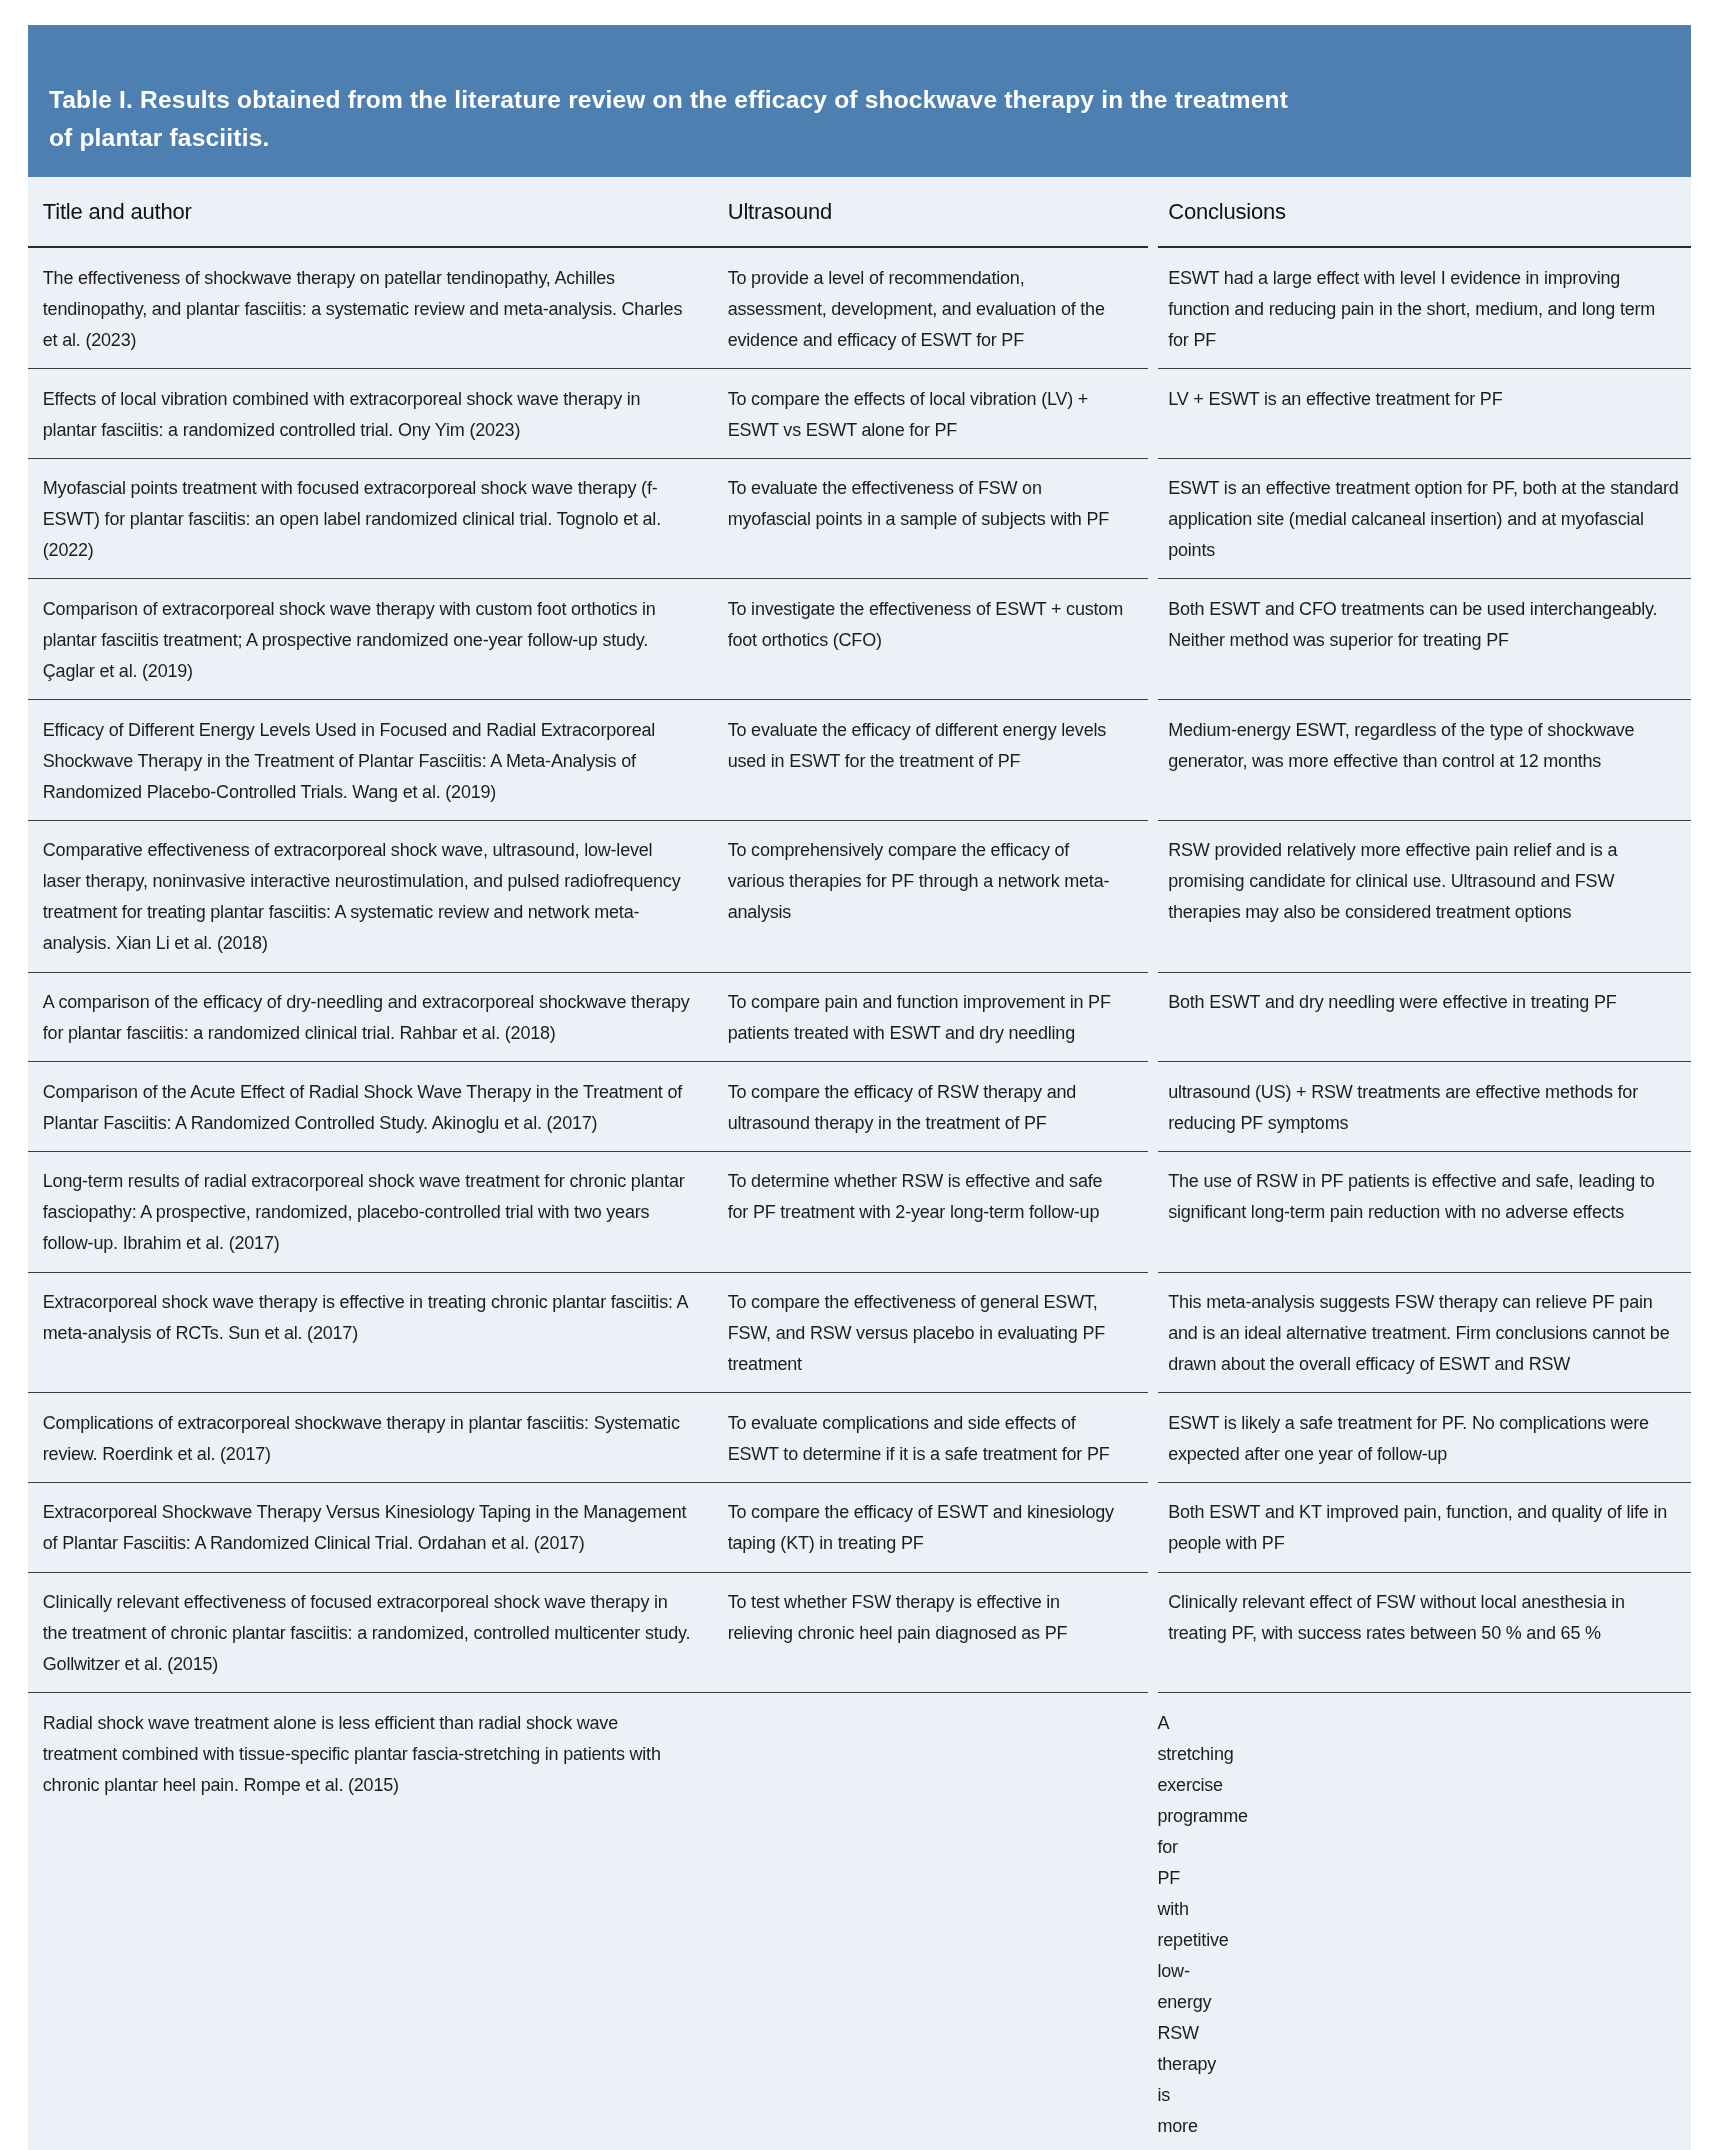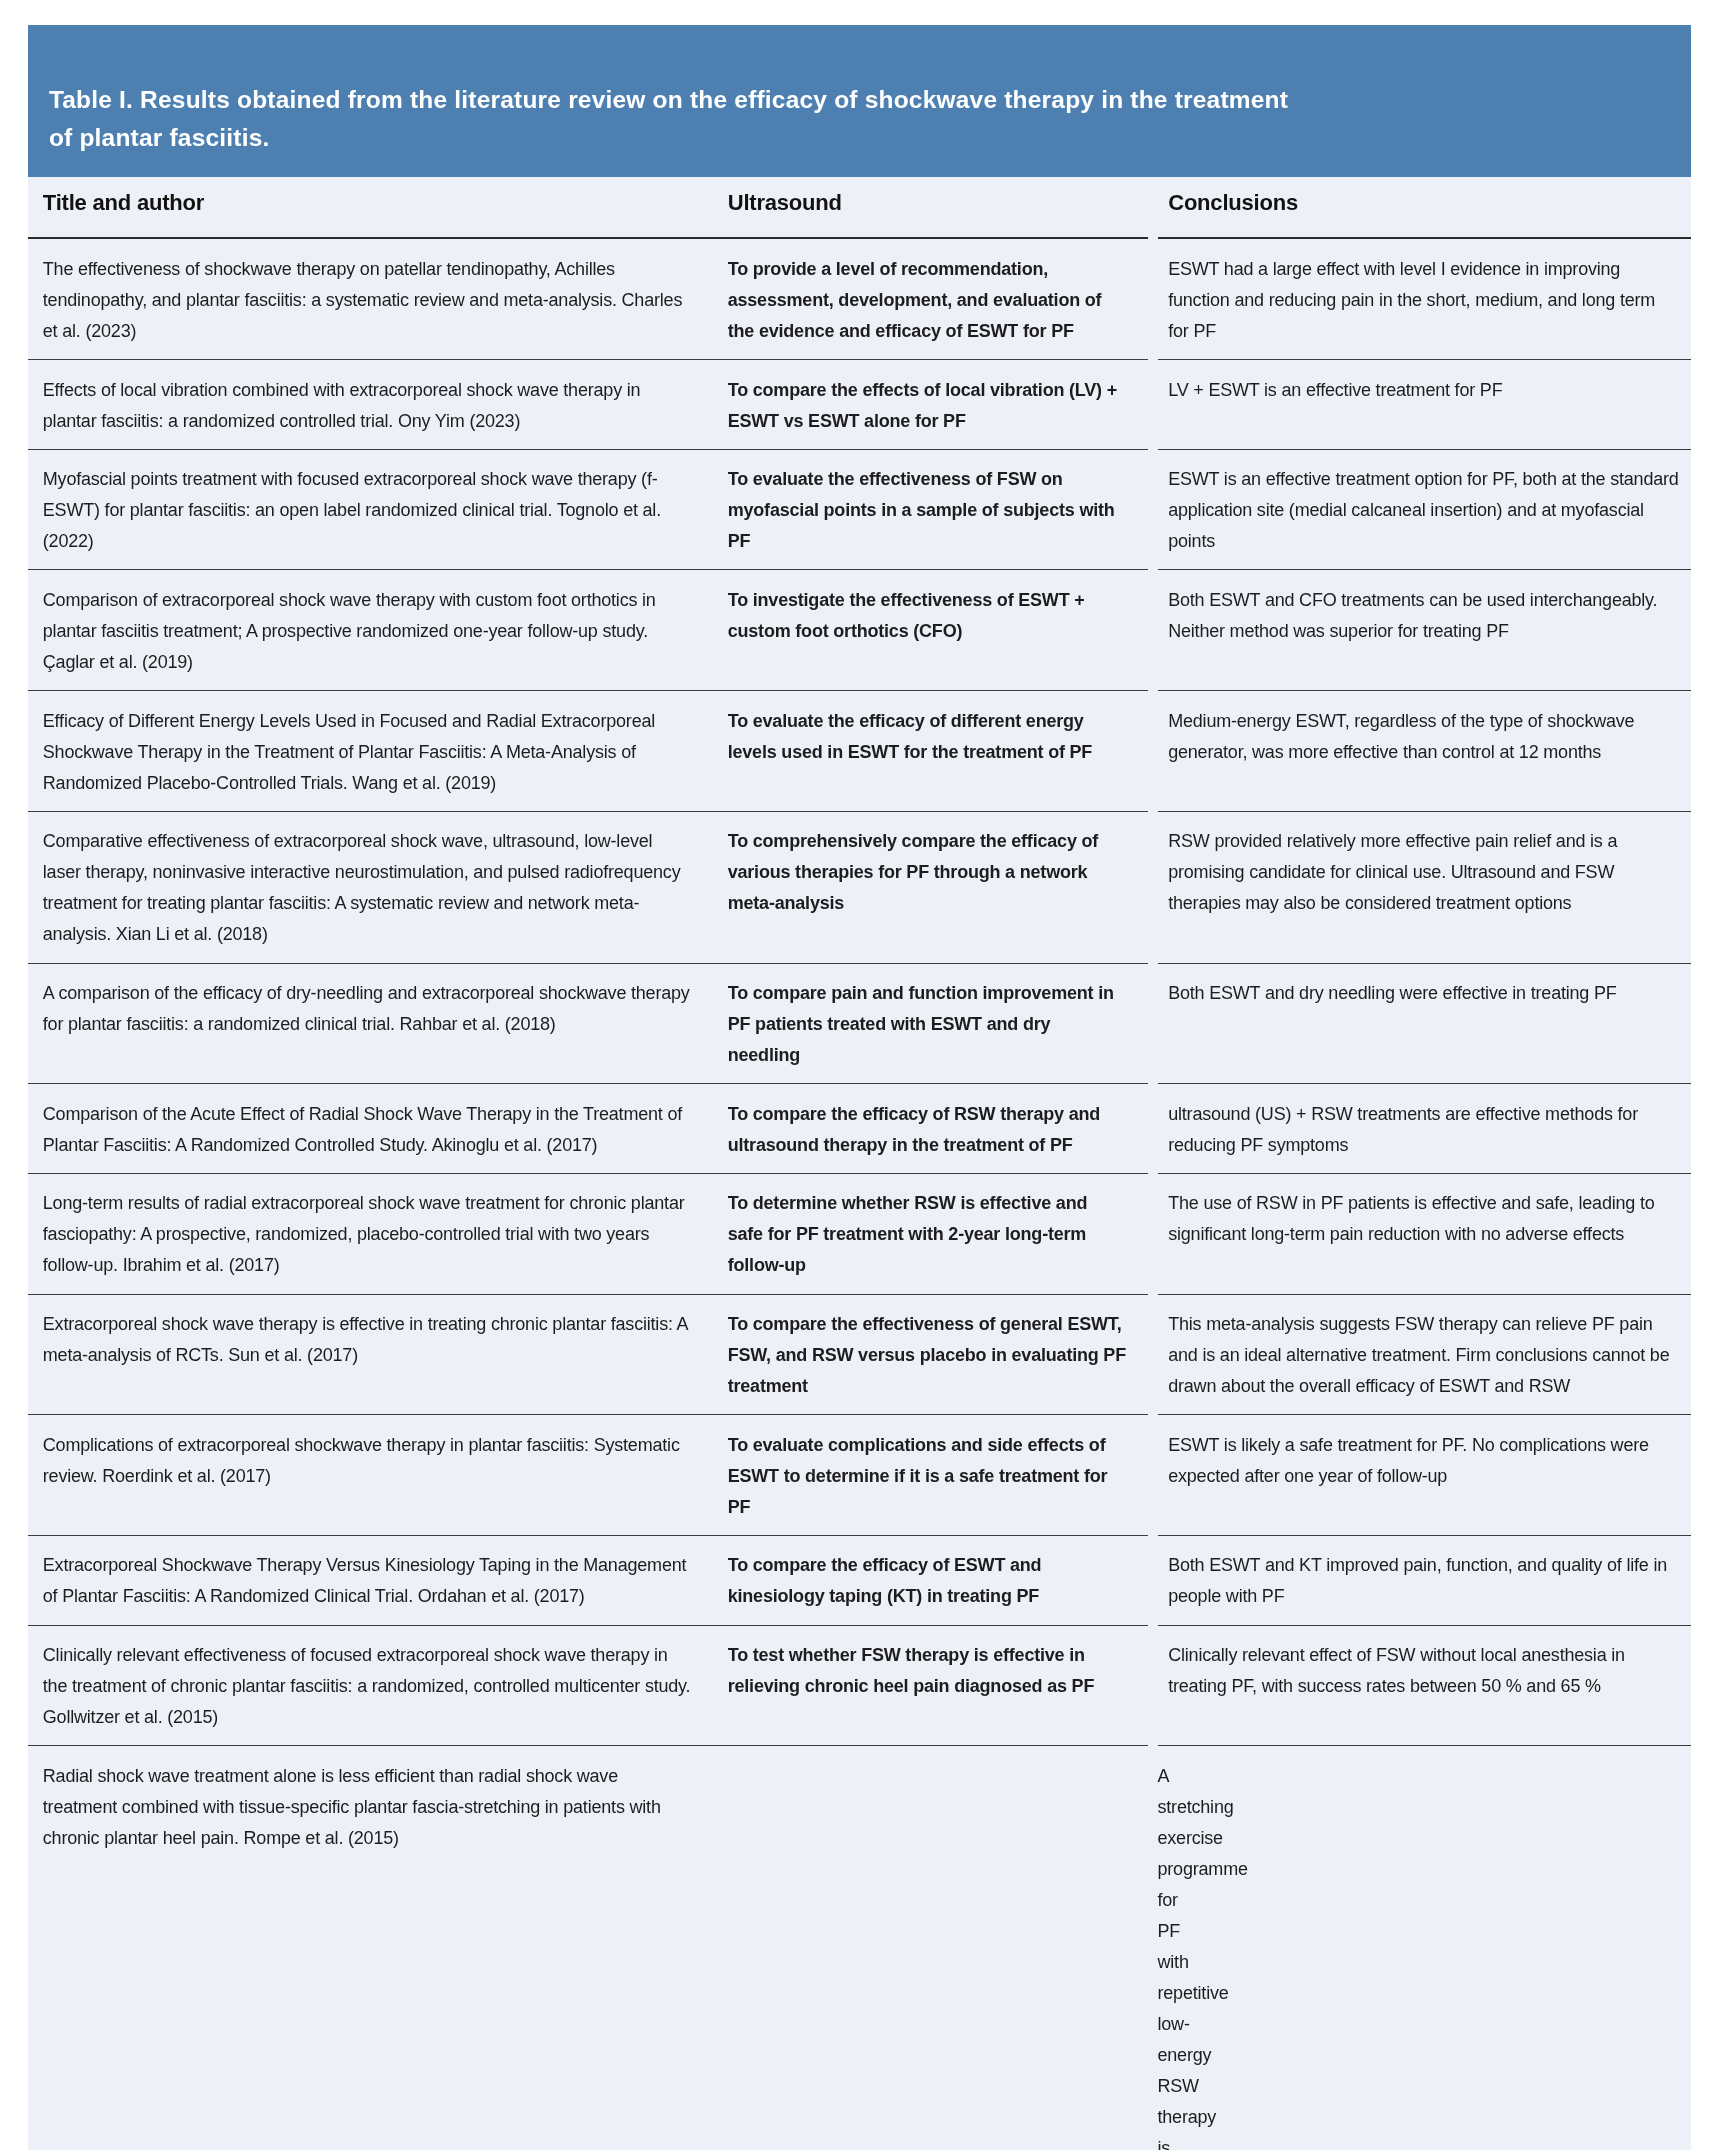--- a/index.html
+++ b/index.html
@@ -24,28 +24,28 @@
     background: var(--row-bg, #edf0f6);
   }
 
   .cell {
     color: var(--body-text, #1d1d1f);
     font-size: 18px;
     line-height: 31px;
     letter-spacing: -0.2px;
     padding: 14.5px 23px 12.2px 15.3px;
   }
-  .col2 { padding-left: 12.2px; padding-right: 21.4px; font-weight: bold; }
+  .col2 { padding-left: 12.2px; padding-right: 21.4px; }
   .col3 { padding-left: 10px; padding-right: 12.2px; }
 
   .header-row .cell {
-    font-weight: bold;
+    font-weight: normal;
     font-size: 22px;
     color: #121212;
-    padding-top: 10px;
+    padding-top: 19px;
     padding-bottom: 19px;
   }
   .header-row .cell, .header-row .spacer-b {
     border-bottom: 2.3px solid var(--rule-head, #2b2b2b);
   }
   .header-row .spacer { border-bottom: none; }
 
   .row .cell { border-bottom: 1.5px solid var(--rule-row, #3c3c3c); }
   .row .spacer { border-bottom: none; }
   #rows .row:last-child .cell { border-bottom: 3.1px solid var(--rule-bottom, #6b6b6b); }

